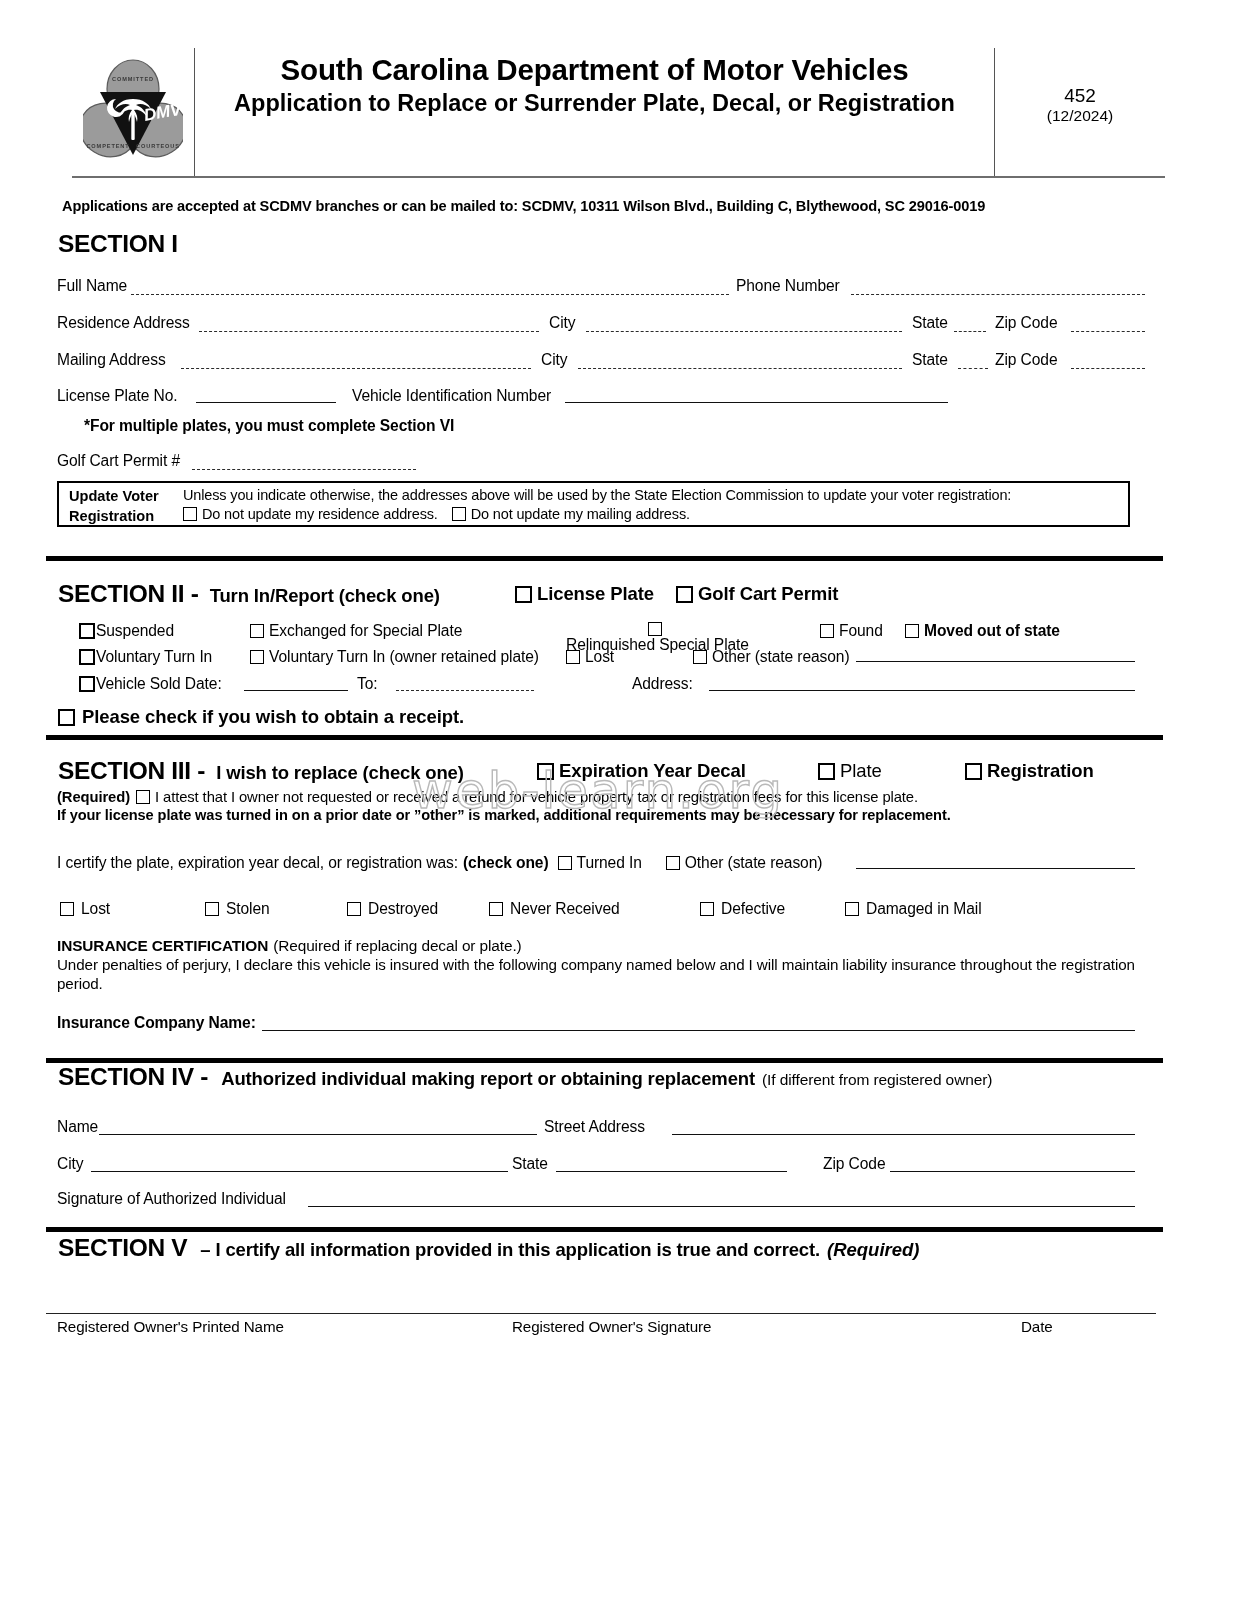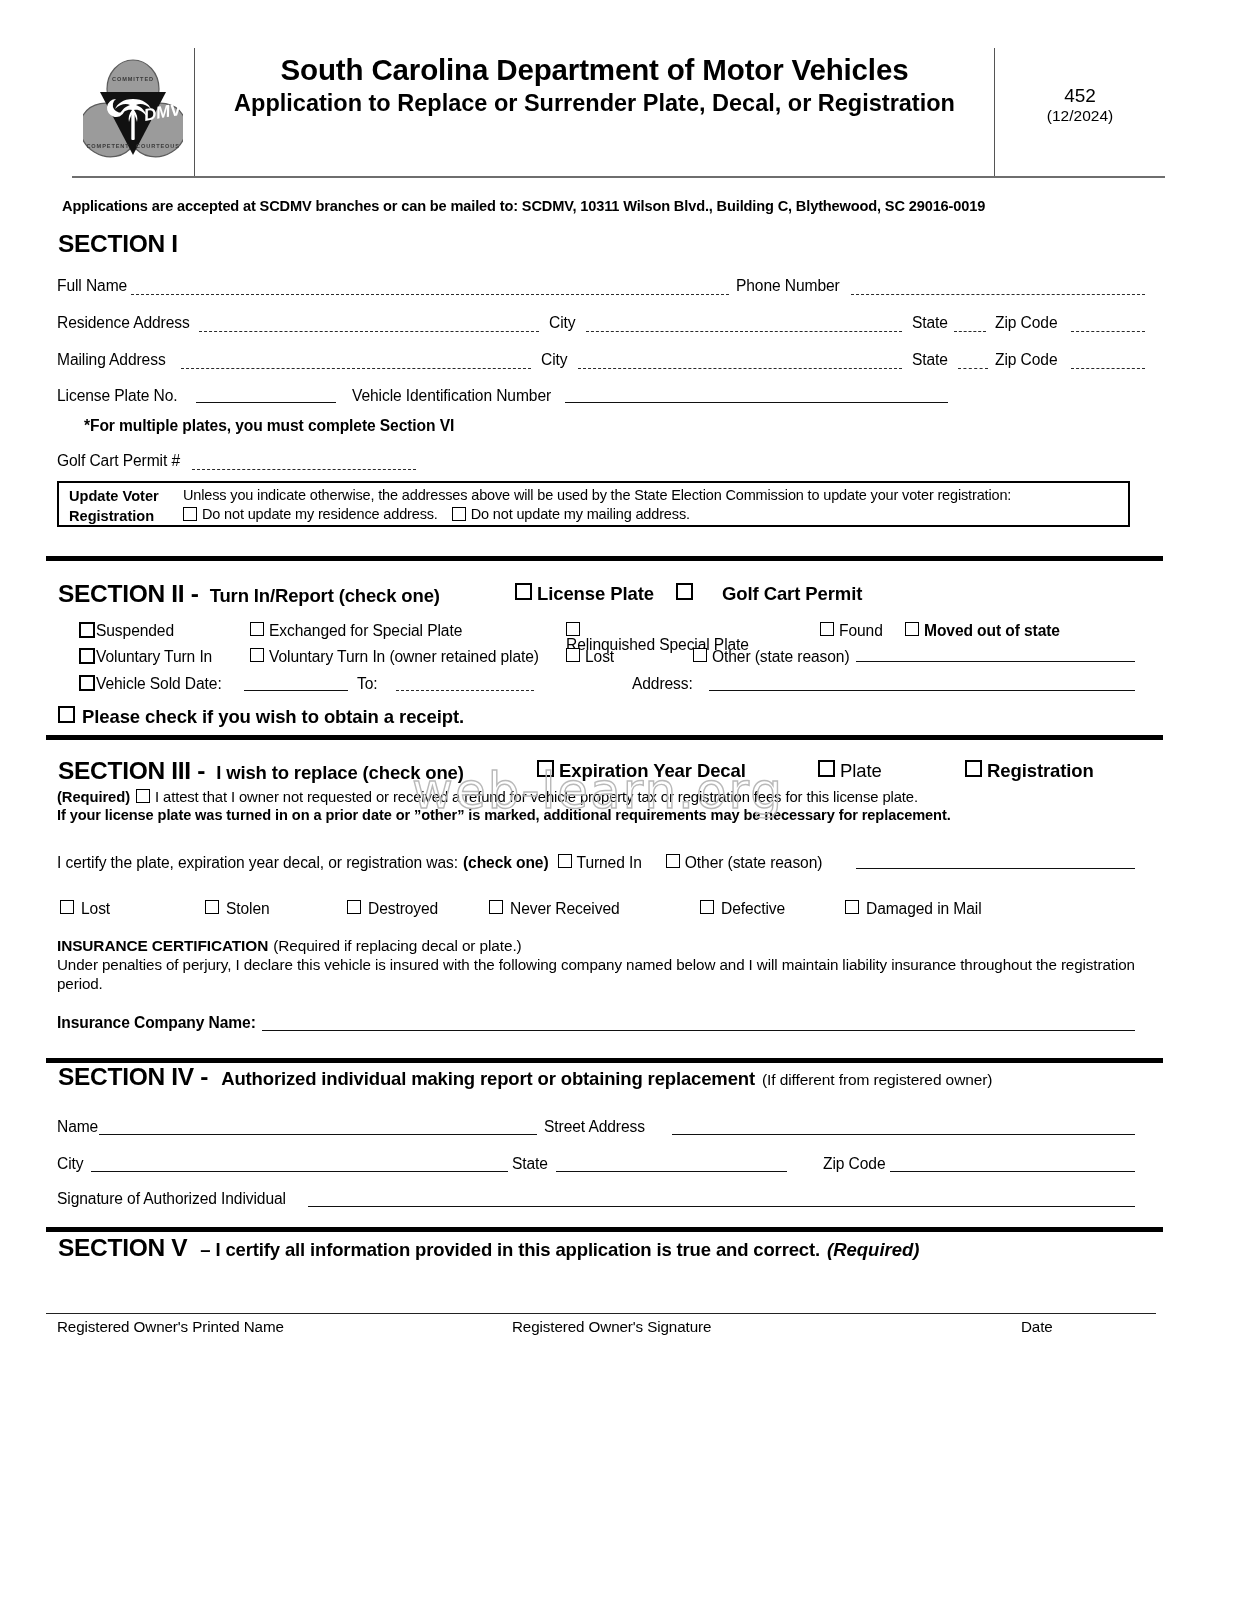--- a/index.html
+++ b/index.html
@@ -185,21 +185,21 @@
   }
   .cb.big {
     width: 17px;
     height: 17px;
     border-width: 2.2px;
     vertical-align: -3px;
   }
   .cbrow {
     position: absolute;
     display: flex;
-    align-items: flex-start;
+    align-items: center;
     white-space: nowrap;
     font-size: 15.6px;
     letter-spacing: -0.1px;
   }
   .cbrow .cb { margin-right: 5px; flex: none; }
 
   
   .voter-box {
     position: absolute;
     left: 57px;
@@ -366,21 +366,21 @@
 
   <div class="sec-head" style="left:58px; top:580px;">
     <span class="sec-num">SECTION II -</span>
     <span style="width:11px"></span>
     <span class="sec-title">Turn In/Report (check one)</span>
   </div>
   <div class="cbrow" style="left:515px; top:583px; font-size:18.5px; font-weight:bold;">
     <span class="cb big"></span>
     <span>License Plate</span>
   </div>
-  <div class="cbrow" style="left:676px; top:583px; font-size:18.5px; font-weight:bold;gap:24px;">
+  <div class="cbrow" style="left:676px; top:583px; font-size:18.5px; font-weight:bold;">
     <span class="cb big"></span>
     <span>Golf Cart Permit</span>
   </div>
 
   <div class="cbrow" style="left:79px; top:622px;">
     <span class="cb heavy" style="margin-right:1px;"></span>
     <span>Suspended</span>
   </div>
   <div class="cbrow" style="left:250px; top:622px;">
     <span class="cb"></span>

